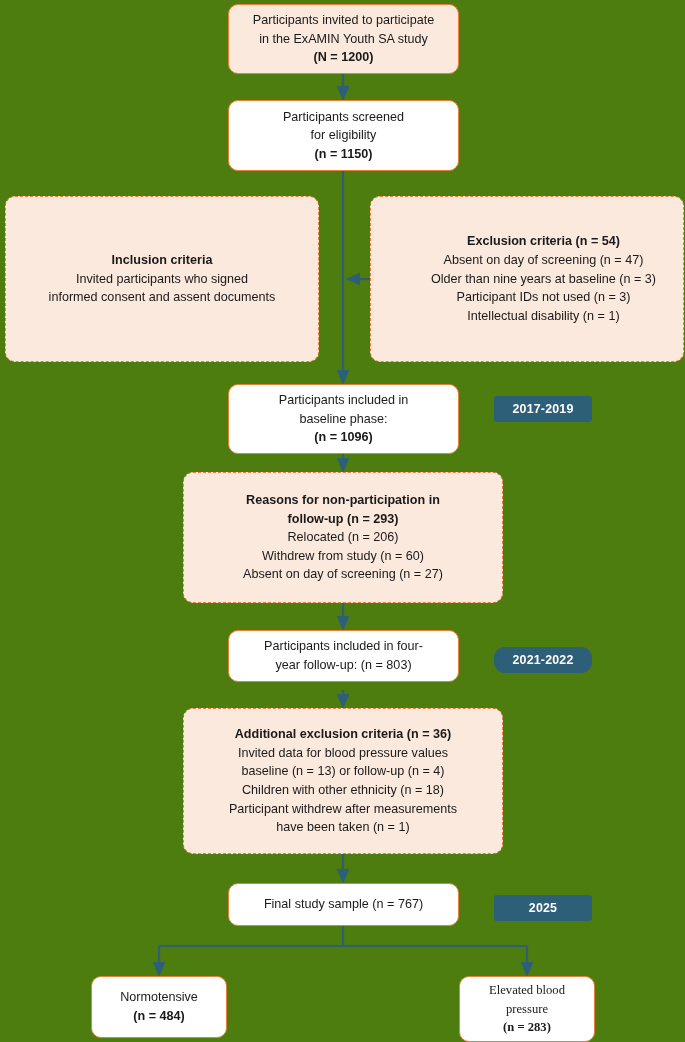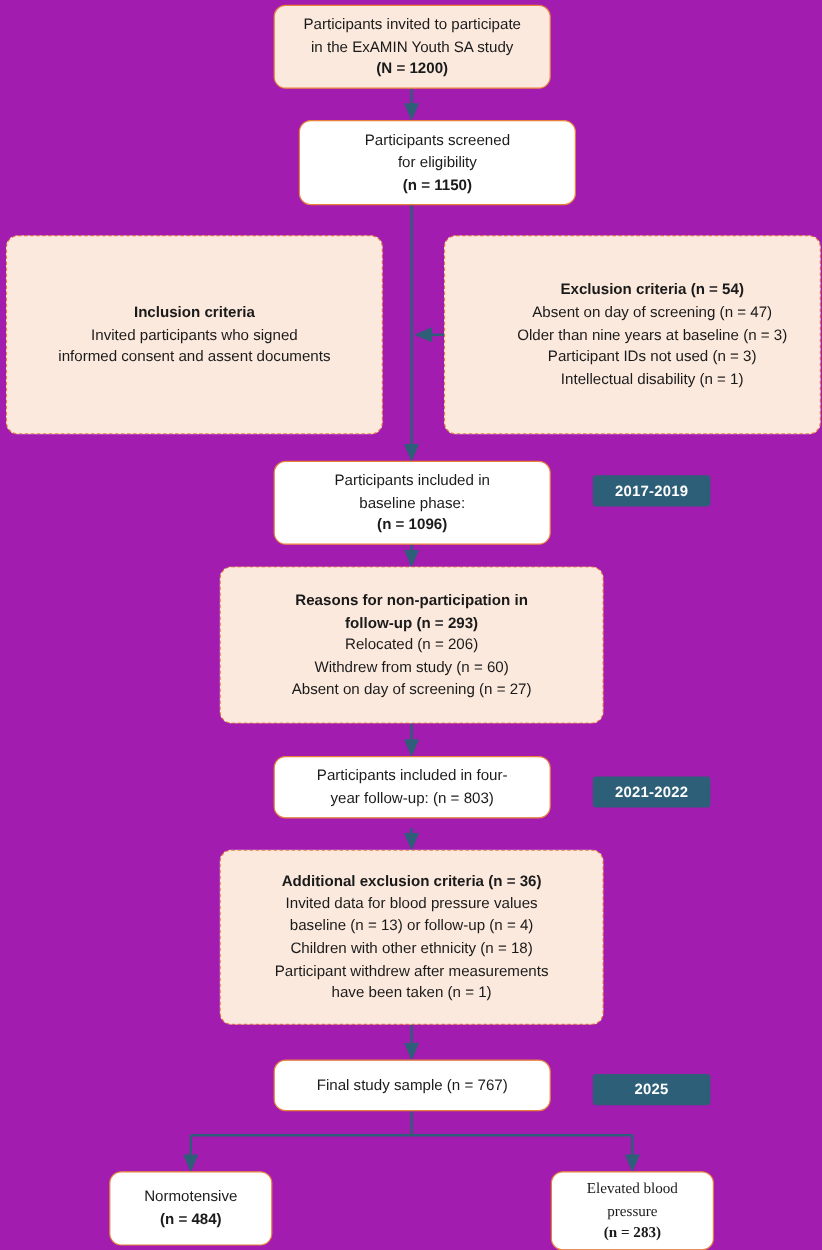--- a/index.html
+++ b/index.html
@@ -8,21 +8,21 @@
     background: #ffffff;
   }
   body {
     font-family: "Liberation Sans", sans-serif;
   }
   #flowchart {
     position: relative;
     width: 685px;
     height: 1042px;
     overflow: hidden;
-    background: #a21caf;
+    background: #4d7c0f;
   }
   .box {
     position: absolute;
     box-sizing: border-box;
     border-radius: 10px;
     display: flex;
     flex-direction: column;
     align-items: center;
     justify-content: center;
     text-align: center;
@@ -99,21 +99,21 @@
       <line x1="527" y1="946" x2="527" y2="975" marker-end="url(#arrowhead)"></line>
     </g>
   </svg>
 
   <div class="box solid" style="left:228px; top:4px; width:231px; height:70px;">
     <span class="ln">Participants invited to participate</span>
     <span class="ln">in the ExAMIN Youth SA study</span>
     <span class="ln bold">(N = 1200)</span>
   </div>
 
-  <div class="box white" style="left:228px; top:100px; width:231px; height:71px;margin-left:21px;">
+  <div class="box white" style="left:228px; top:100px; width:231px; height:71px;">
     <span class="ln">Participants screened</span>
     <span class="ln">for eligibility</span>
     <span class="ln bold">(n = 1150)</span>
   </div>
 
   <div class="box dashed" style="left:5px; top:196px; width:314px; height:166px;">
     <span class="ln bold">Inclusion criteria</span>
     <span class="ln">Invited participants who signed</span>
     <span class="ln">informed consent and assent documents</span>
   </div>
@@ -142,21 +142,21 @@
     <span class="ln">Relocated (n = 206)</span>
     <span class="ln">Withdrew from study (n = 60)</span>
     <span class="ln">Absent on day of screening (n = 27)</span>
   </div>
 
   <div class="box white" style="left:228px; top:630px; width:231px; height:52px;">
     <span class="ln">Participants included in four-</span>
     <span class="ln">year follow-up: (n = 803)</span>
   </div>
 
-  <div class="year" style="left:494px; top:647px; width:98px; height:26px;">
+  <div class="year" style="left:494px; top:647px; width:98px; height:26px;border-radius:11px;">
     <span>2021-2022</span>
   </div>
 
   <div class="box dashed" style="left:183px; top:708px; width:320px; height:146px;">
     <span class="ln bold">Additional exclusion criteria (n = 36)</span>
     <span class="ln">Invited data for blood pressure values</span>
     <span class="ln">baseline (n = 13) or follow-up (n = 4)</span>
     <span class="ln">Children with other ethnicity (n = 18)</span>
     <span class="ln">Participant withdrew after measurements</span>
     <span class="ln">have been taken (n = 1)</span>

